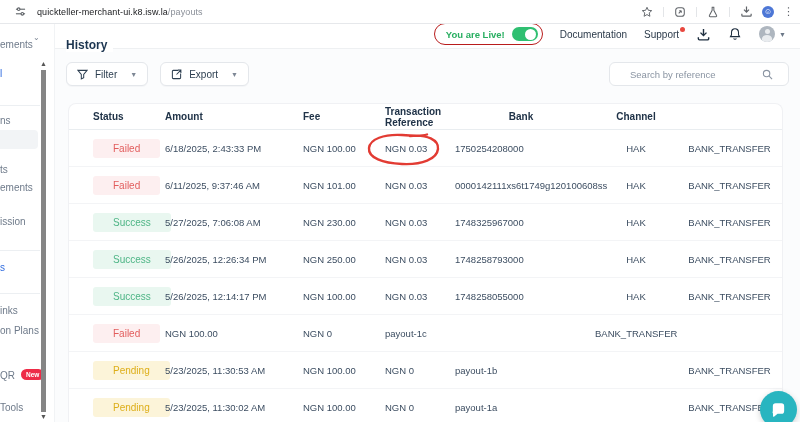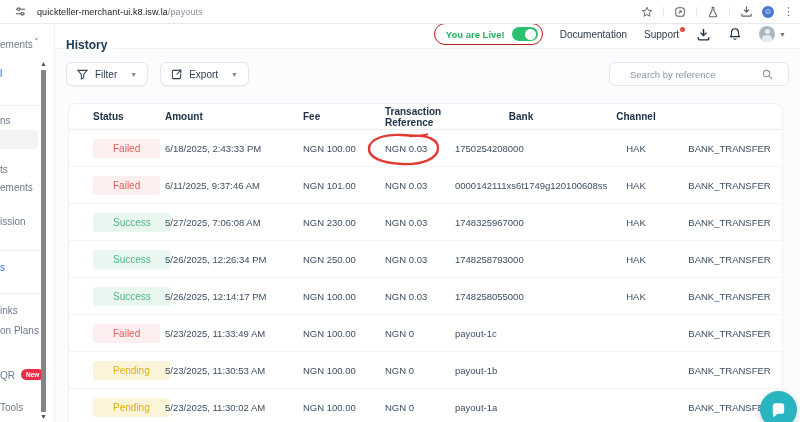--- a/index.html
+++ b/index.html
@@ -281,21 +281,20 @@
       <span class="cell">5/26/2025, 12:14:17 PM</span>
       <span class="cell">NGN 100.00</span>
       <span class="cell"><span class="fee-wrap"><span>NGN 0.03</span></span></span>
       <span class="cell">1748258055000</span>
       <span class="cell c-center">HAK</span>
       <span class="cell c-center">BANK_TRANSFER</span>
     </div>
 
     <div class="t-row">
       <span class="cell"><span class="badge failed">Failed</span></span>
-      <span class="cell">5/23/2025, 11:33:49 AM</span>
       <span class="cell">NGN 100.00</span>
       <span class="cell"><span class="fee-wrap"><span>NGN 0</span></span></span>
       <span class="cell">payout-1c</span>
       <span class="cell c-center"></span>
       <span class="cell c-center">BANK_TRANSFER</span>
     </div>
 
     <div class="t-row">
       <span class="cell"><span class="badge pending">Pending</span></span>
       <span class="cell">5/23/2025, 11:30:53 AM</span>

